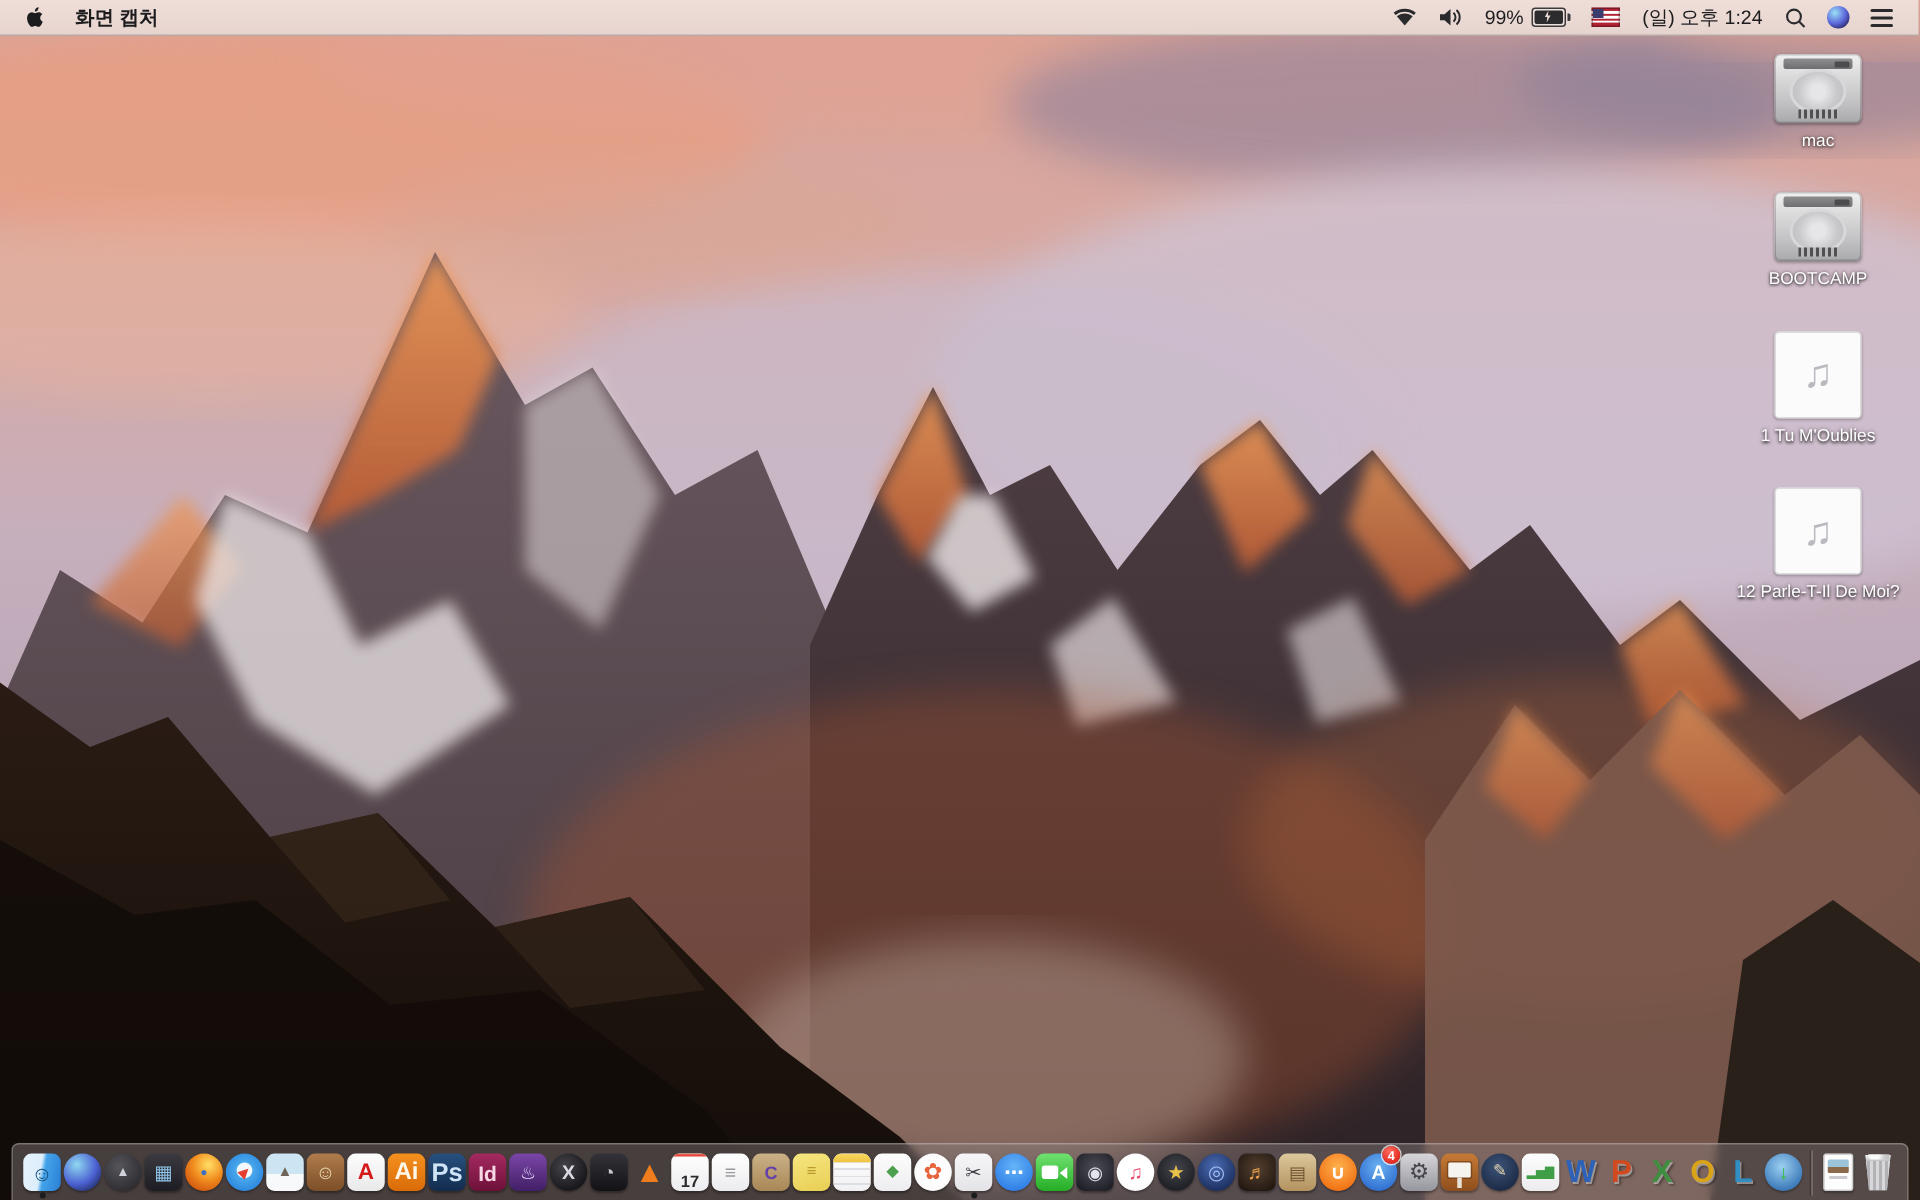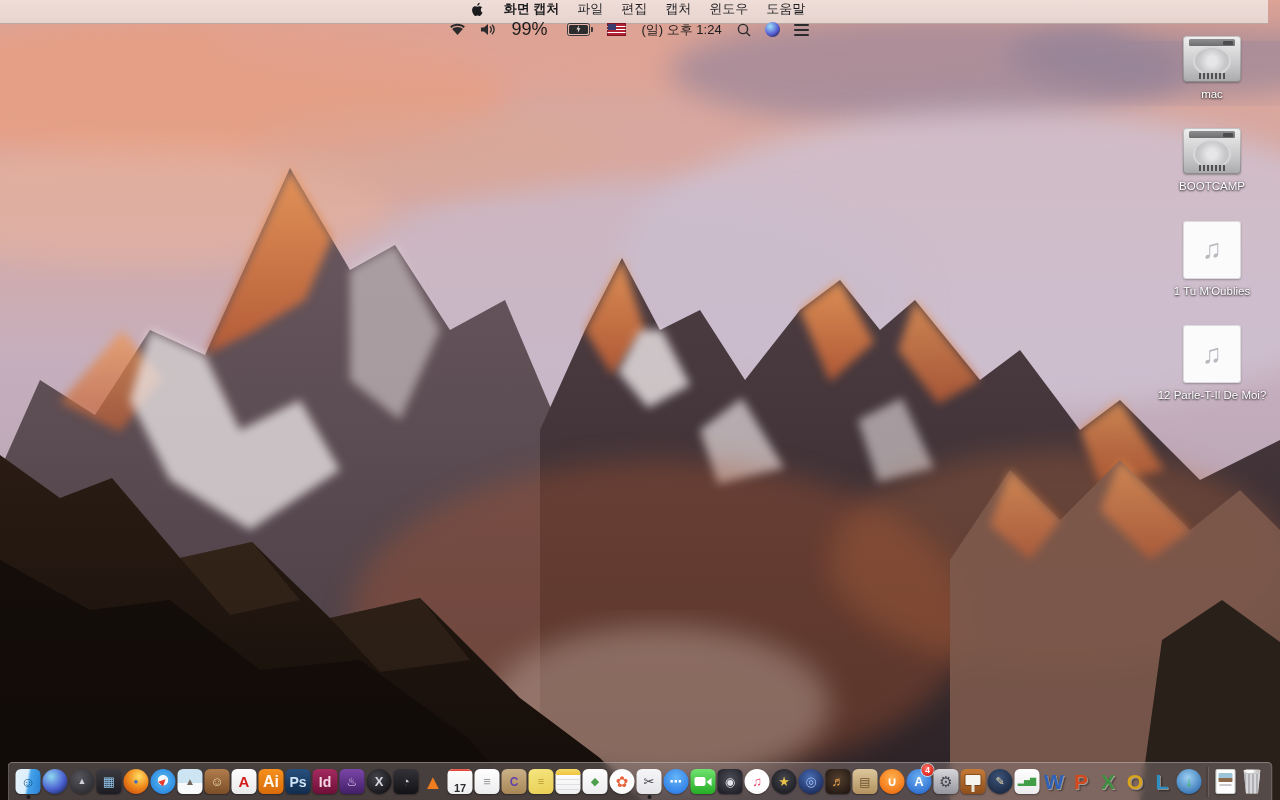--- a/index.html
+++ b/index.html
@@ -3,33 +3,33 @@
 <meta charset="utf-8">
 <style>
   html,body{margin:0;padding:0;width:1280px;height:800px;overflow:hidden;
     font-family:"Liberation Sans","DejaVu Sans",sans-serif;-webkit-font-smoothing:antialiased;}
   #stage{position:relative;width:1280px;height:800px;background:#a796a9;}
 
   
   #wallpaper{position:absolute;inset:0;}
 
   
-  #menubar{position:absolute;top:0;left:0;right:12px;height:23px;
+  #menubar{position:absolute;top:0;left:0;right:1px;height:23px;
     background:linear-gradient(180deg,rgba(240,224,219,.96),rgba(231,214,209,.96));
     border-bottom:1px solid rgba(90,70,70,.35);
     display:flex;align-items:center;justify-content:space-between;
-    font-size:13px;color:#1c1c1e;z-index:50;flex-direction:column;}
+    font-size:13px;color:#1c1c1e;z-index:50;}
   .mb-left{display:flex;align-items:center;height:100%;}
   .mb-right{display:flex;align-items:center;height:100%;padding-right:10px;}
   .mb-item{padding:0 9px;height:100%;display:flex;align-items:center;cursor:default;white-space:nowrap;}
   .mb-appname{font-weight:700;}
   .apple{padding:0 12px 0 16px;display:flex;align-items:center;}
   .st{display:flex;align-items:center;padding:0 7px;height:100%;}
   .st svg{display:block;}
-  .pct{font-size:18px;margin-right:20px;}
+  .pct{font-size:13px;margin-right:5px;}
   .battery{display:flex;align-items:center;}
   .batt-body{width:21px;height:11px;border:1px solid #3a3a3c;border-radius:2.5px;position:relative;background:rgba(255,255,255,.2);}
   .batt-fill{position:absolute;inset:1px;background:#2c2c2e;border-radius:1.5px;}
   .batt-bolt{position:absolute;left:7px;top:1px;width:6px;height:8px;background:#e9dad5;
     clip-path:polygon(58% 0,18% 55%,45% 55%,38% 100%,82% 42%,52% 42%);}
   .batt-tip{width:2px;height:5px;background:#3a3a3c;border-radius:0 1px 1px 0;margin-left:1px;}
   .flag{width:17px;height:11px;position:relative;border:.5px solid rgba(0,0,0,.3);
     background:repeating-linear-gradient(180deg,#b22234 0 1.55px,#ffffff 1.55px 3.1px);}
   .flag .canton{position:absolute;left:0;top:0;width:7.5px;height:6px;background:#3c3b6e;}
   .siri-orb{width:15px;height:15px;border-radius:50%;
@@ -185,27 +185,20 @@
   </svg>
 
   <div id="menubar">
     <div class="mb-left">
       <div class="mb-item apple">
         <svg width="13" height="15" viewBox="0 0 13 15">
           <path fill="#1c1c1e" d="M10.8,7.9c0-1.6,1.3-2.4,1.4-2.4c-0.8-1.1-2-1.3-2.4-1.3C8.8,4.1,7.9,4.8,7.4,4.8 C6.9,4.8,6.1,4.2,5.3,4.2C4.2,4.2,3.2,4.8,2.6,5.8c-1.1,2-0.3,4.9,0.8,6.5c0.5,0.8,1.2,1.7,2,1.6c0.8,0,1.1-0.5,2.1-0.5 c1,0,1.2,0.5,2.1,0.5c0.9,0,1.4-0.8,2-1.6c0.6-0.9,0.9-1.8,0.9-1.8S10.8,9.9,10.8,7.9z M9.1,2.8c0.4-0.5,0.7-1.3,0.6-2 C9.1,0.8,8.3,1.2,7.9,1.7C7.5,2.2,7.1,3,7.2,3.7C7.9,3.8,8.7,3.3,9.1,2.8z"></path>
         </svg>
       </div>
       <div class="mb-item mb-appname">화면 캡처</div>
-      <div id="menu-items" style="display:flex;height:100%;">
-          <div class="mb-item">파일</div>
-          <div class="mb-item">편집</div>
-          <div class="mb-item">캡처</div>
-          <div class="mb-item">윈도우</div>
-          <div class="mb-item">도움말</div>
-        </div>
     </div>
 
     <div class="mb-right">
       <div class="st">
         <svg width="17" height="13" viewBox="0 0 17 13">
           <path d="M8.5,12 L3.2,5.9 C4.6,4.7 6.5,4 8.5,4 s3.9,0.7 5.3,1.9 Z" fill="#2a2a2c"></path>
           <path d="M1.1,3.5 C3.1,1.8 5.7,0.8 8.5,0.8 s5.4,1 7.4,2.7 L14.6,5 C13,3.6 10.8,2.8 8.5,2.8 S4,3.6 2.4,5 Z" fill="#2a2a2c"></path>
         </svg>
       </div>
       <div class="st">
@@ -330,21 +323,21 @@
           <span class="dock-glyph" style="font-size: 15px; color: rgb(212, 26, 26); font-weight: 700;">A</span>
         </div>
       </div>
       <div class="dock-item" title="Adobe Illustrator">
         <div class="dock-icon s-rounded" style="background: linear-gradient(rgb(245, 144, 30), rgb(217, 107, 8));">
           <span class="dock-glyph" style="font-size: 16px; color: rgb(255, 247, 234); font-weight: 700;">Ai</span>
         </div>
       </div>
       <div class="dock-item" title="Adobe Photoshop">
         <div class="dock-icon s-rounded" style="background: linear-gradient(rgb(39, 80, 126), rgb(18, 44, 78));">
-          <span class="dock-glyph" style="font-size: 14px; color: rgb(207, 228, 247); font-weight: 700;">Ps</span>
+          <span class="dock-glyph" style="font-size: 17px; color: rgb(207, 228, 247); font-weight: 700;">Ps</span>
         </div>
       </div>
       <div class="dock-item" title="Adobe InDesign">
         <div class="dock-icon s-rounded" style="background: linear-gradient(rgb(164, 42, 96), rgb(110, 16, 56));">
           <span class="dock-glyph" style="font-size: 14px; color: rgb(247, 215, 228); font-weight: 700;">Id</span>
         </div>
       </div>
       <div class="dock-item" title="Toast">
         <div class="dock-icon s-rounded" style="background: linear-gradient(rgb(122, 70, 168), rgb(66, 31, 102));">
           <span class="dock-glyph" style="font-size: 12px; color: rgb(234, 217, 251);">♨</span>

